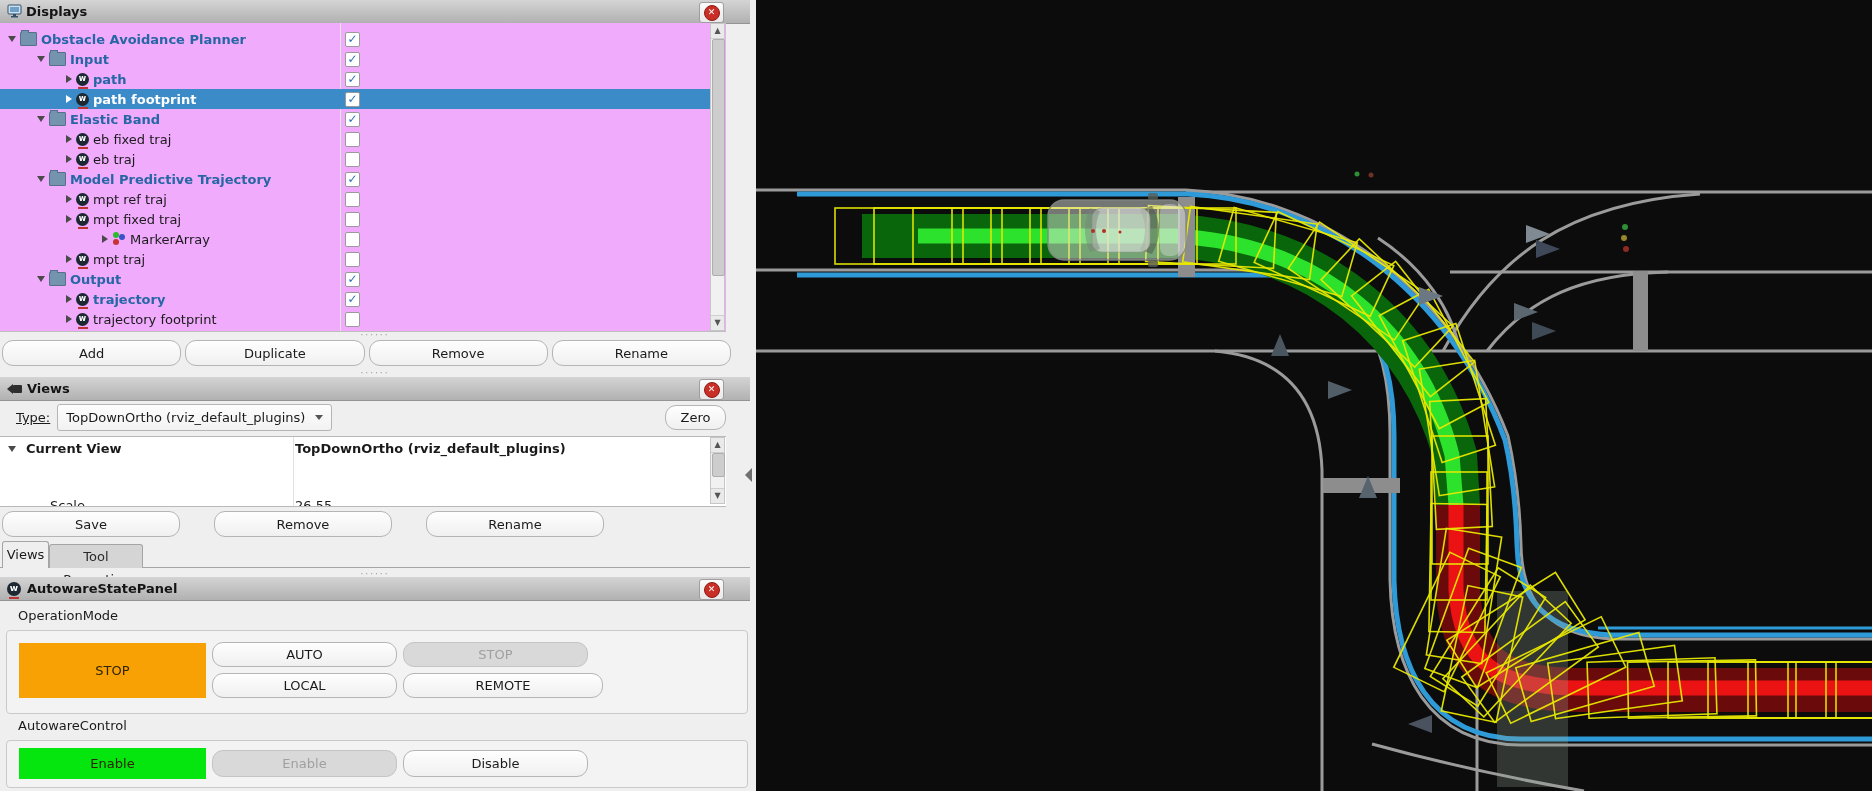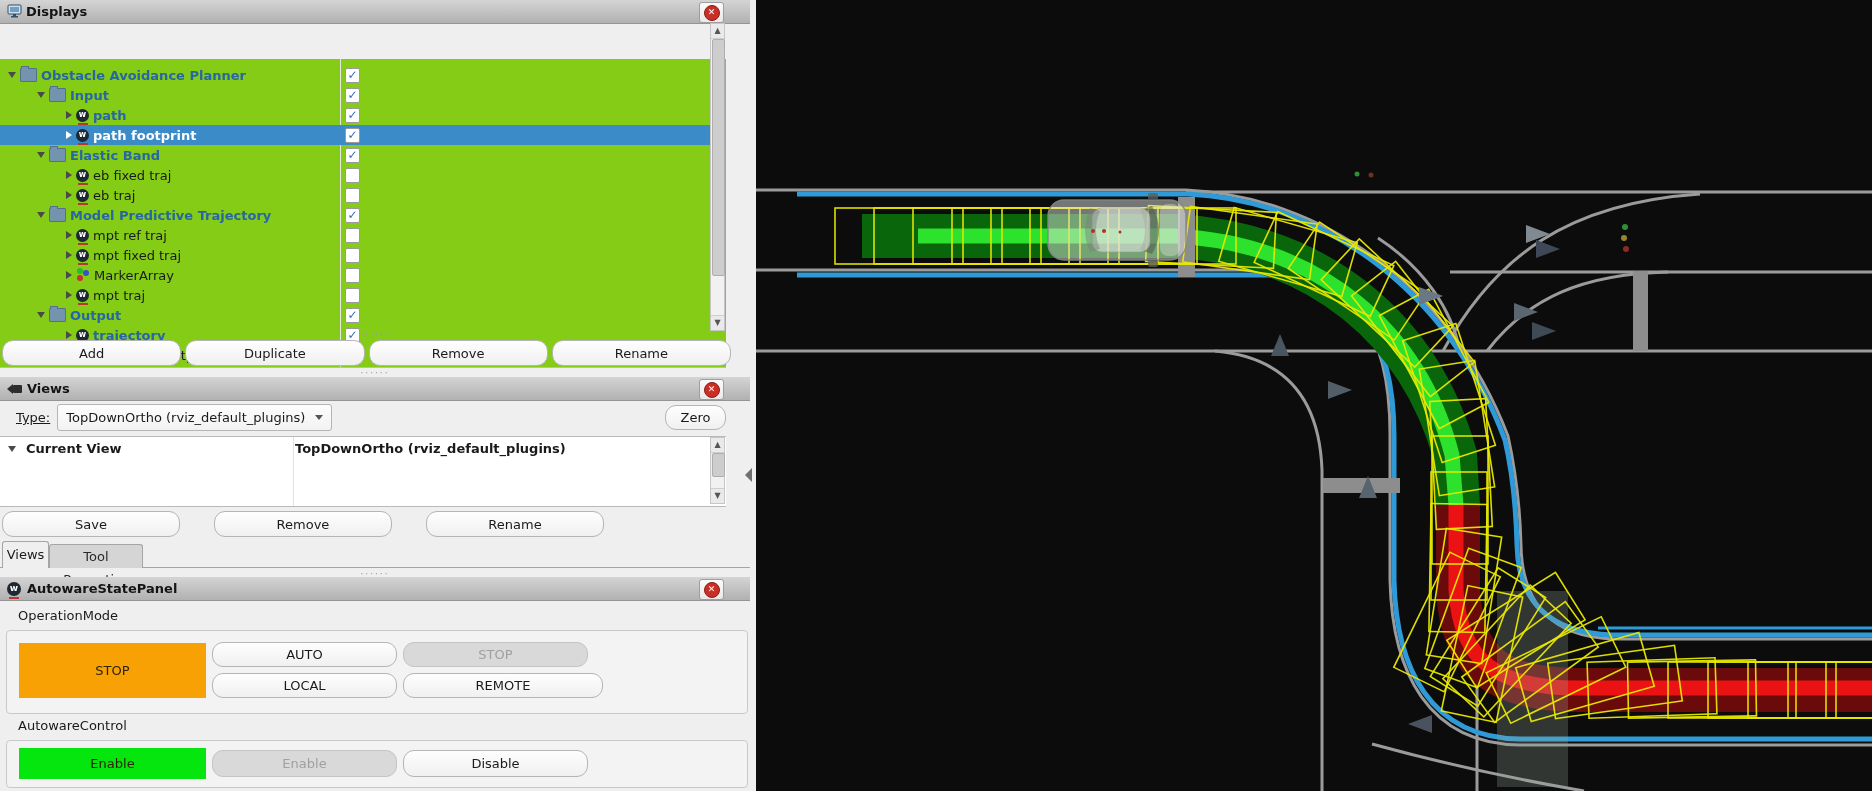--- a/index.html
+++ b/index.html
@@ -14,22 +14,22 @@
   .close-plate{position:absolute;right:26px;top:2px;width:23px;height:19px;border:1px solid #9e9e9e;
     border-radius:3px;background:linear-gradient(#fbfbfb,#e9e9e9);display:flex;align-items:center;justify-content:center;}
   .close-dot{width:14px;height:14px;border-radius:50%;background:#c92f26;border:1px solid #8e1b14;
     color:#fff;font-size:9px;line-height:13px;text-align:center;font-weight:bold;}
   .hicon{margin-left:7px;display:inline-flex;}
   
   .aw-ic{width:14px;height:14px;border-radius:50%;background:#1d2833;color:#fff;display:inline-block;
     font-size:9px;line-height:13px;text-align:center;font-weight:bold;position:relative;}
   .aw-ic::after{content:"";position:absolute;left:2px;bottom:-3px;width:10px;height:2px;background:#b33;}
   
-  .tree{position:absolute;left:0;top:23px;width:726px;height:308px;background:#84cc16;overflow:hidden;
-    border-bottom:1px solid #bdbdbd;margin-top:36px;}
+  .tree{position:absolute;left:0;top:23px;width:726px;height:308px;background:#f0abfc;overflow:hidden;
+    border-bottom:1px solid #bdbdbd;}
   .tree .coldiv{position:absolute;left:340px;top:0;width:1px;height:100%;background:#e4e4e4;}
   .trow{position:absolute;left:0;width:710px;height:20px;display:flex;align-items:center;}
   .trow.selected{background:#3a8bc8;}
   .tlabel{margin-left:4px;white-space:nowrap;}
   .tlabel.group{color:#2766a5;font-weight:bold;}
   .tlabel.plain{color:#1a1a1a;}
   .trow.selected .tlabel{color:#fff;font-weight:bold;}
   .exp{width:0;height:0;display:inline-block;margin-right:4px;}
   .exp.expanded{border-left:4px solid transparent;border-right:4px solid transparent;border-top:6px solid #4a4a4a;}
   .exp.collapsed{border-top:4px solid transparent;border-bottom:4px solid transparent;border-left:6px solid #4a4a4a;}
@@ -159,21 +159,21 @@
           <span class="aw-ic" style="width:13px;height:13px;font-size:8px;line-height:12px;">w</span>
           <span class="tlabel plain">mpt ref traj</span>
           <span class="cbx"></span>
         </div>
         <div class="trow" style="top: 186px;">
           <span class="exp collapsed" style="margin-left:66px"></span>
           <span class="aw-ic" style="width:13px;height:13px;font-size:8px;line-height:12px;">w</span>
           <span class="tlabel plain">mpt fixed traj</span>
           <span class="cbx"></span>
         </div>
-        <div class="trow" style="top: 206px;">
+        <div class="trow" style="top: 206px; padding-left: 36px;">
           <span class="exp collapsed" style="margin-left:66px"></span>
           <span class="ma-ic">
             <i style="left:1px;top:0;background:#2eb82e"></i>
             <i style="left:7px;top:2px;background:#3c50c8"></i>
             <i style="left:1px;top:7px;background:#c83232"></i>
           </span>
           <span class="tlabel plain">MarkerArray</span>
           <span class="cbx"></span>
         </div>
         <div class="trow" style="top: 226px;">
@@ -237,20 +237,24 @@
       </span>
       <button class="btn" style="position:absolute;left:665px;width:61px;height:25px;">Zero</button>
     </div>
 
     <div class="proptable" id="views-proptable">
       <div class="coldiv"></div>
     <div class="prow hdr" style="top: 2px;">
           <span class="exp expanded" style="margin-left:8px"></span>
     <span class="pname" style="font-weight:bold;margin-left:6px">Current View</span>
     <span class="pval">TopDownOrtho (rviz_default_plugins)</span>
+        </div>
+        <div class="prow" style="top: 59px;">
+          <span class="pname" style="margin-left:50px">Scale</span>
+      <span class="pval">26.55</span>
         </div>
       </div>
     <div class="vscroll" style="left:710px;top:437px;height:67px;">
       <div class="sb-btn" style="top:0;">▲</div>
       <div class="sb-thumb" style="top:15px;height:22px;"></div>
       <div class="sb-btn down">▼</div>
     </div>
 
     <div class="btnrow" id="views-buttons" style="left:2px;top:511px;width:602px;gap:34px;">
         <button class="btn">Save</button>

